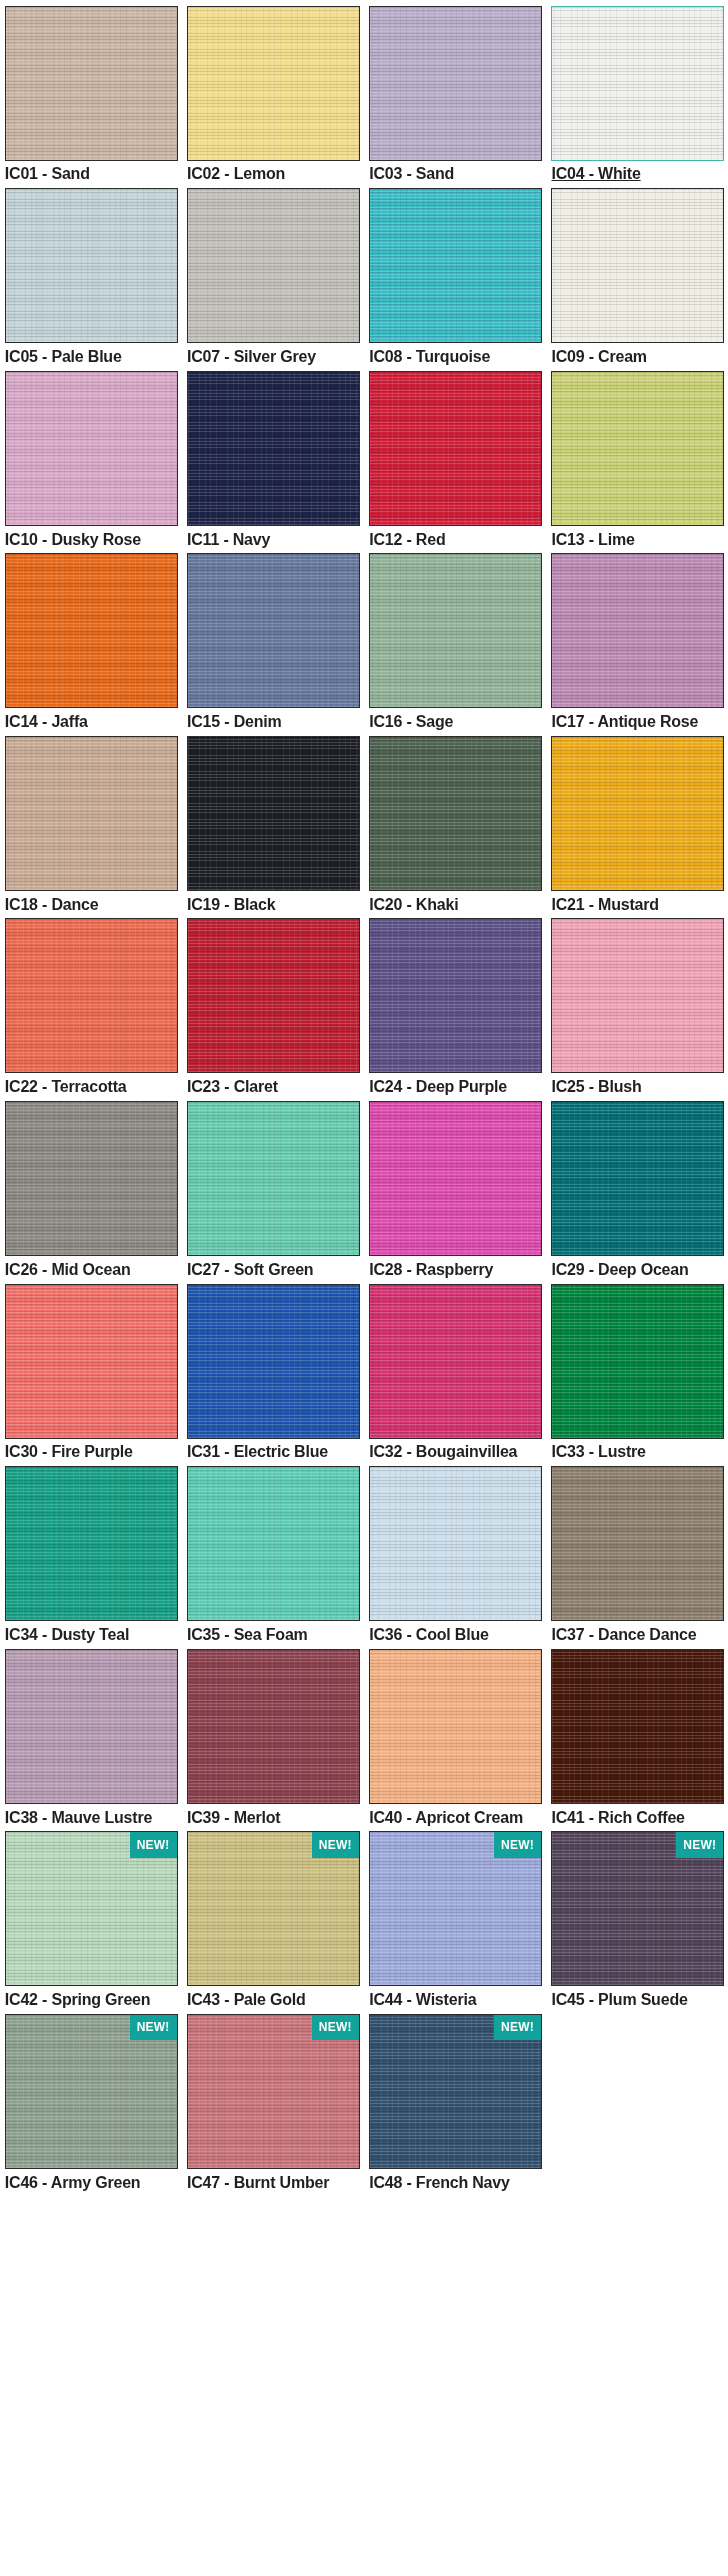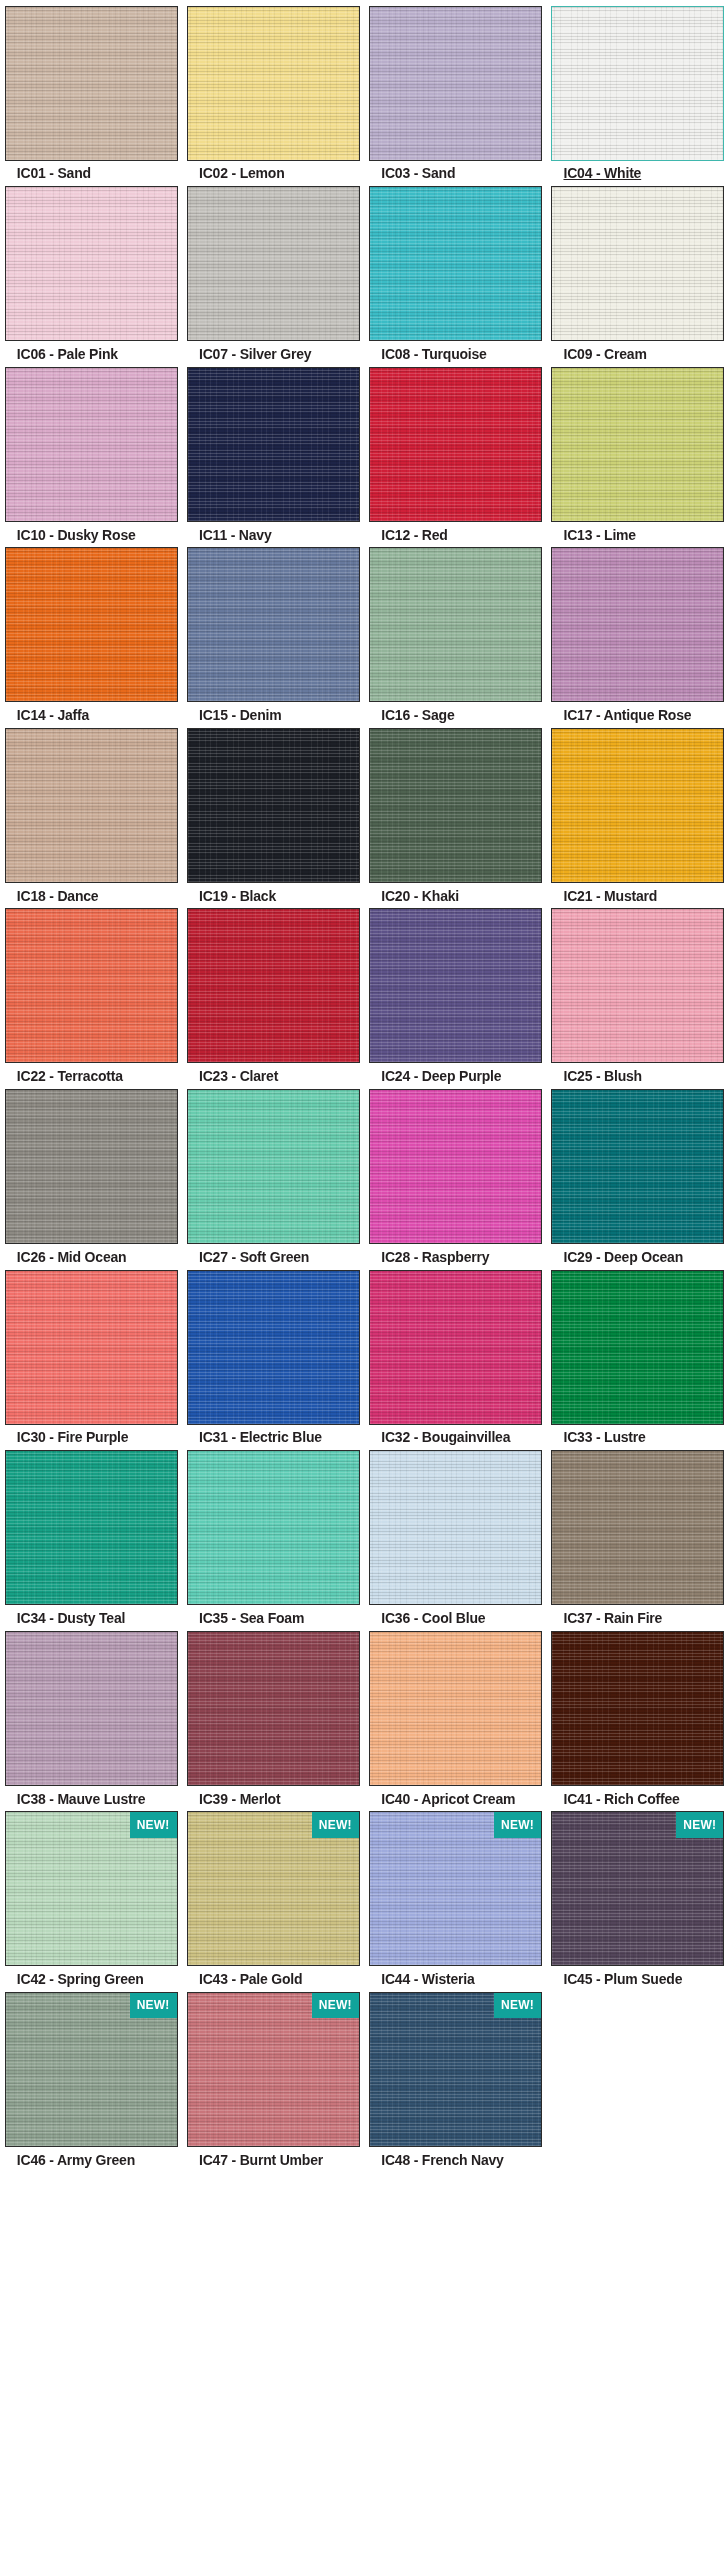--- a/index.html
+++ b/index.html
@@ -71,28 +71,27 @@
     background:#11a39b;
     color:#ffffff;
     font-size:12px;
     font-weight:bold;
     letter-spacing:0.2px;
     line-height:1;
     padding:6.3px 7.1px 7.1px 7.1px;
     z-index:3;
   }
   .swatch-label{
-    font-size:14px;
+    font-size:16px;
     font-weight:bold;
     color:#231f20;
     letter-spacing:-0.2px;
     padding-top:4.8px;
     padding-bottom:1.6px;
     white-space:nowrap;
-    margin-left:12px;
   }
   .swatch-label.underlined{
     text-decoration:underline;
   }
 </style>
 </head>
 <body>
 
 <div id="catalog">
   <div class="swatch-grid" id="swatch-grid">
@@ -114,24 +113,24 @@
         </div>
         <div class="swatch-label">IC03 - Sand</div>
       </div>
       <div class="swatch-cell">
         <div class="swatch-chip selected" style="background-color: rgb(240, 240, 238); border-color: rgb(63, 183, 173);">
           <div class="weave"></div>
         </div>
         <div class="swatch-label underlined">IC04 - White</div>
       </div>
       <div class="swatch-cell">
-        <div class="swatch-chip" style="background-color: rgb(240, 204, 216); border-color: rgb(43, 43, 43);">
-          <div class="weave"></div>
-        </div>
-        <div class="swatch-label">IC06 - Pale Pink</div>
+        <div class="swatch-chip" style="background-color: rgb(195, 211, 216); border-color: rgb(43, 43, 43);">
+          <div class="weave"></div>
+        </div>
+        <div class="swatch-label">IC05 - Pale Blue</div>
       </div>
       <div class="swatch-cell">
         <div class="swatch-chip" style="background-color: rgb(194, 192, 187); border-color: rgb(43, 43, 43);">
           <div class="weave"></div>
         </div>
         <div class="swatch-label">IC07 - Silver Grey</div>
       </div>
       <div class="swatch-cell">
         <div class="swatch-chip" style="background-color: rgb(59, 188, 198); border-color: rgb(43, 43, 43);">
           <div class="weave"></div>
@@ -303,21 +302,21 @@
       <div class="swatch-cell">
         <div class="swatch-chip" style="background-color: rgb(204, 222, 235); border-color: rgb(43, 43, 43);">
           <div class="weave"></div>
         </div>
         <div class="swatch-label">IC36 - Cool Blue</div>
       </div>
       <div class="swatch-cell">
         <div class="swatch-chip" style="background-color: rgb(142, 127, 110); border-color: rgb(43, 43, 43);">
           <div class="weave"></div>
         </div>
-        <div class="swatch-label">IC37 - Rain Fire</div>
+        <div class="swatch-label">IC37 - Dance Dance</div>
       </div>
       <div class="swatch-cell">
         <div class="swatch-chip" style="background-color: rgb(183, 156, 180); border-color: rgb(43, 43, 43);">
           <div class="weave"></div>
         </div>
         <div class="swatch-label">IC38 - Mauve Lustre</div>
       </div>
       <div class="swatch-cell">
         <div class="swatch-chip" style="background-color: rgb(141, 67, 80); border-color: rgb(43, 43, 43);">
           <div class="weave"></div>

